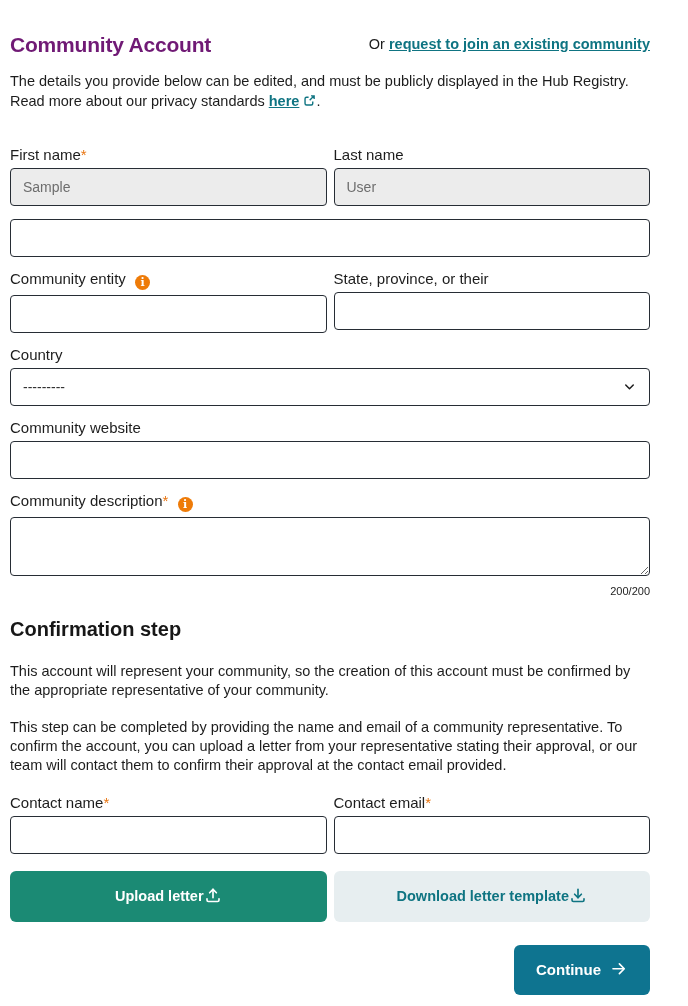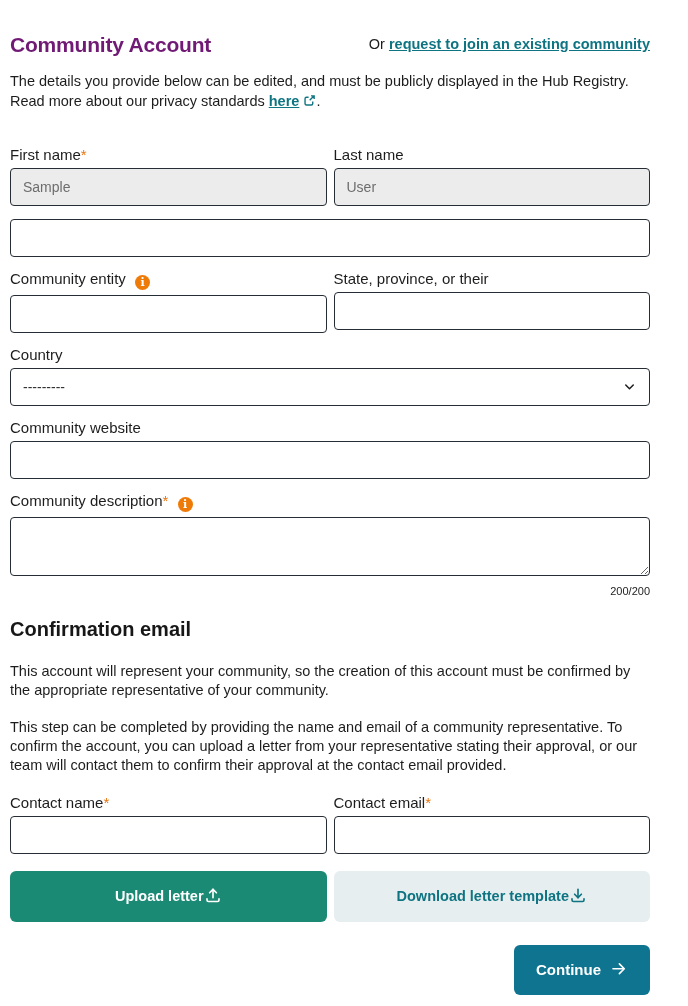--- a/index.html
+++ b/index.html
@@ -161,21 +161,21 @@
   <label class="field-label">Community website</label>
   <input class="text-input" type="text" style="">
 </div>
 
 <div class="row-gap">
   <label class="field-label"><span>Community description</span><span class="req">*</span> <span class="info-icon">i</span></label>
   <textarea class="textarea-input" style=""></textarea>
   <div class="char-counter">200/200</div>
 </div>
 
-<h2 class="section-title">Confirmation email</h2>
+<h2 class="section-title">Confirmation step</h2>
 
 <p class="body-text p-top">This account will represent your community, so the creation of this account must be confirmed by the appropriate representative of your community.</p>
 <p class="body-text" style="margin-top:19px;">This step can be completed by providing the name and email of a community representative. To confirm the account, you can upload a letter from your representative stating their approval, or our team will contact them to confirm their approval at the contact email provided.</p>
 
 <div class="two-col" style="margin-top:19px;">
   <div>
     <label class="field-label"><span>Contact name</span><span class="req">*</span></label>
     <input class="text-input" type="text" style="">
   </div>
   <div>

